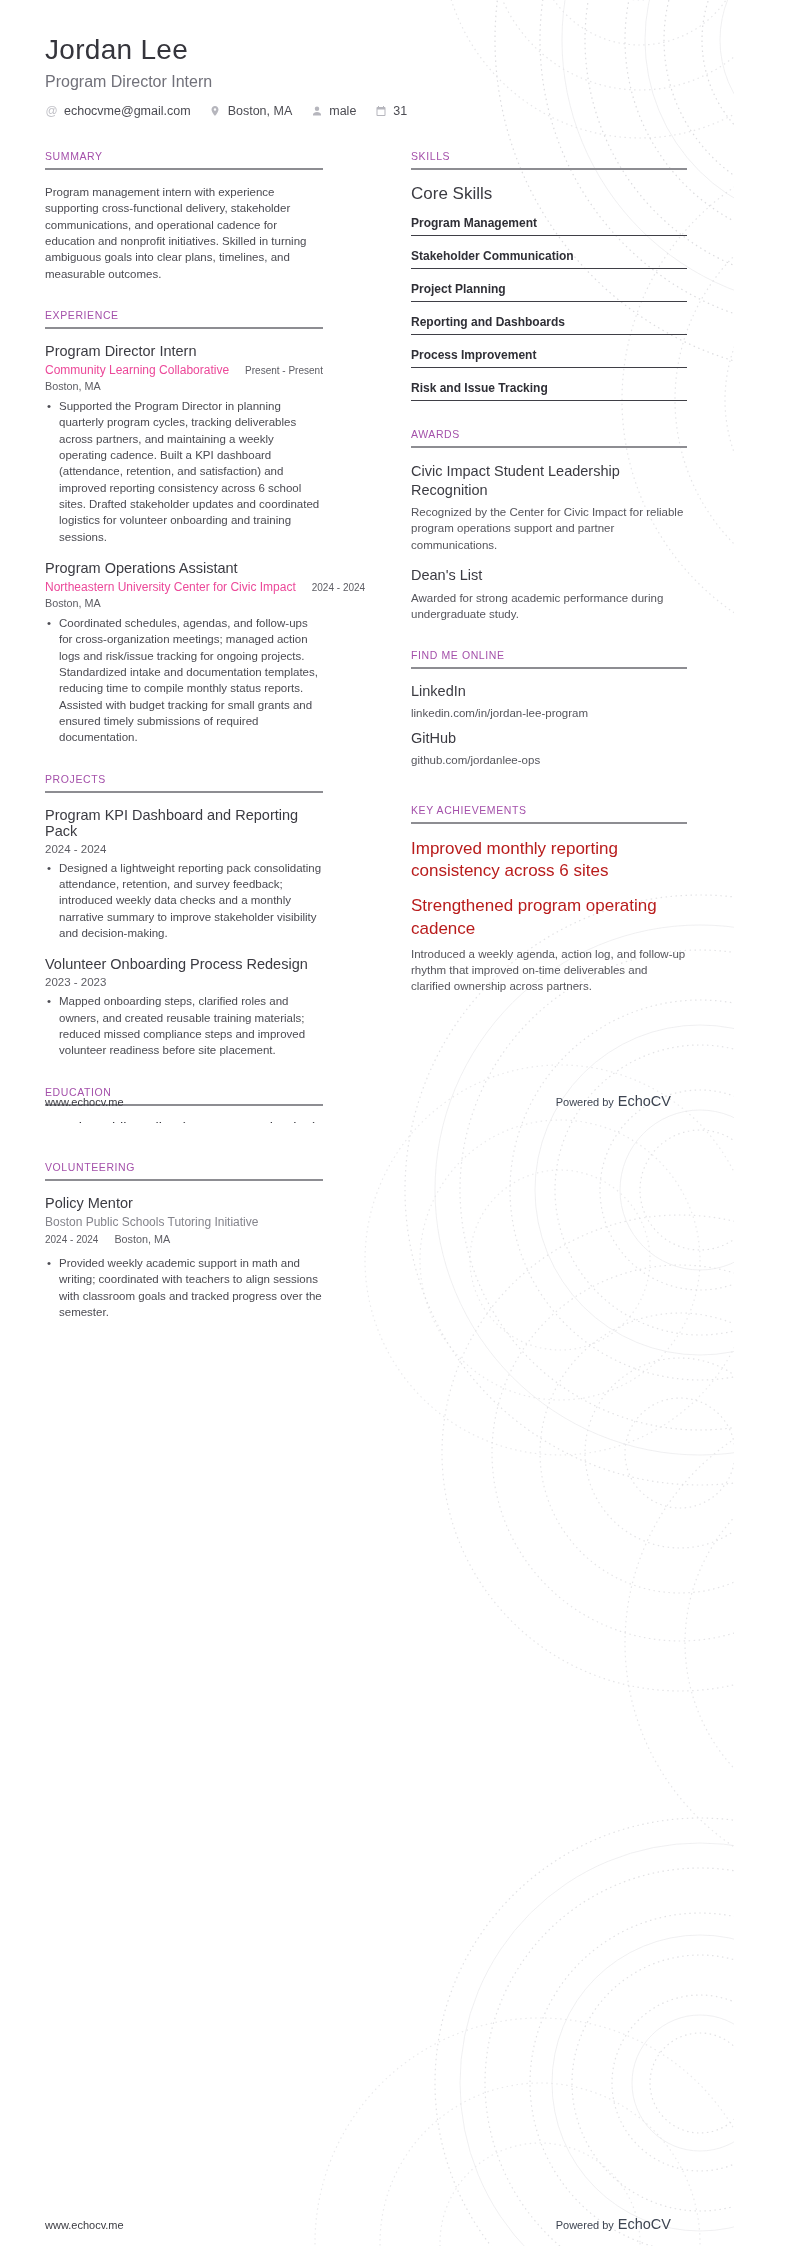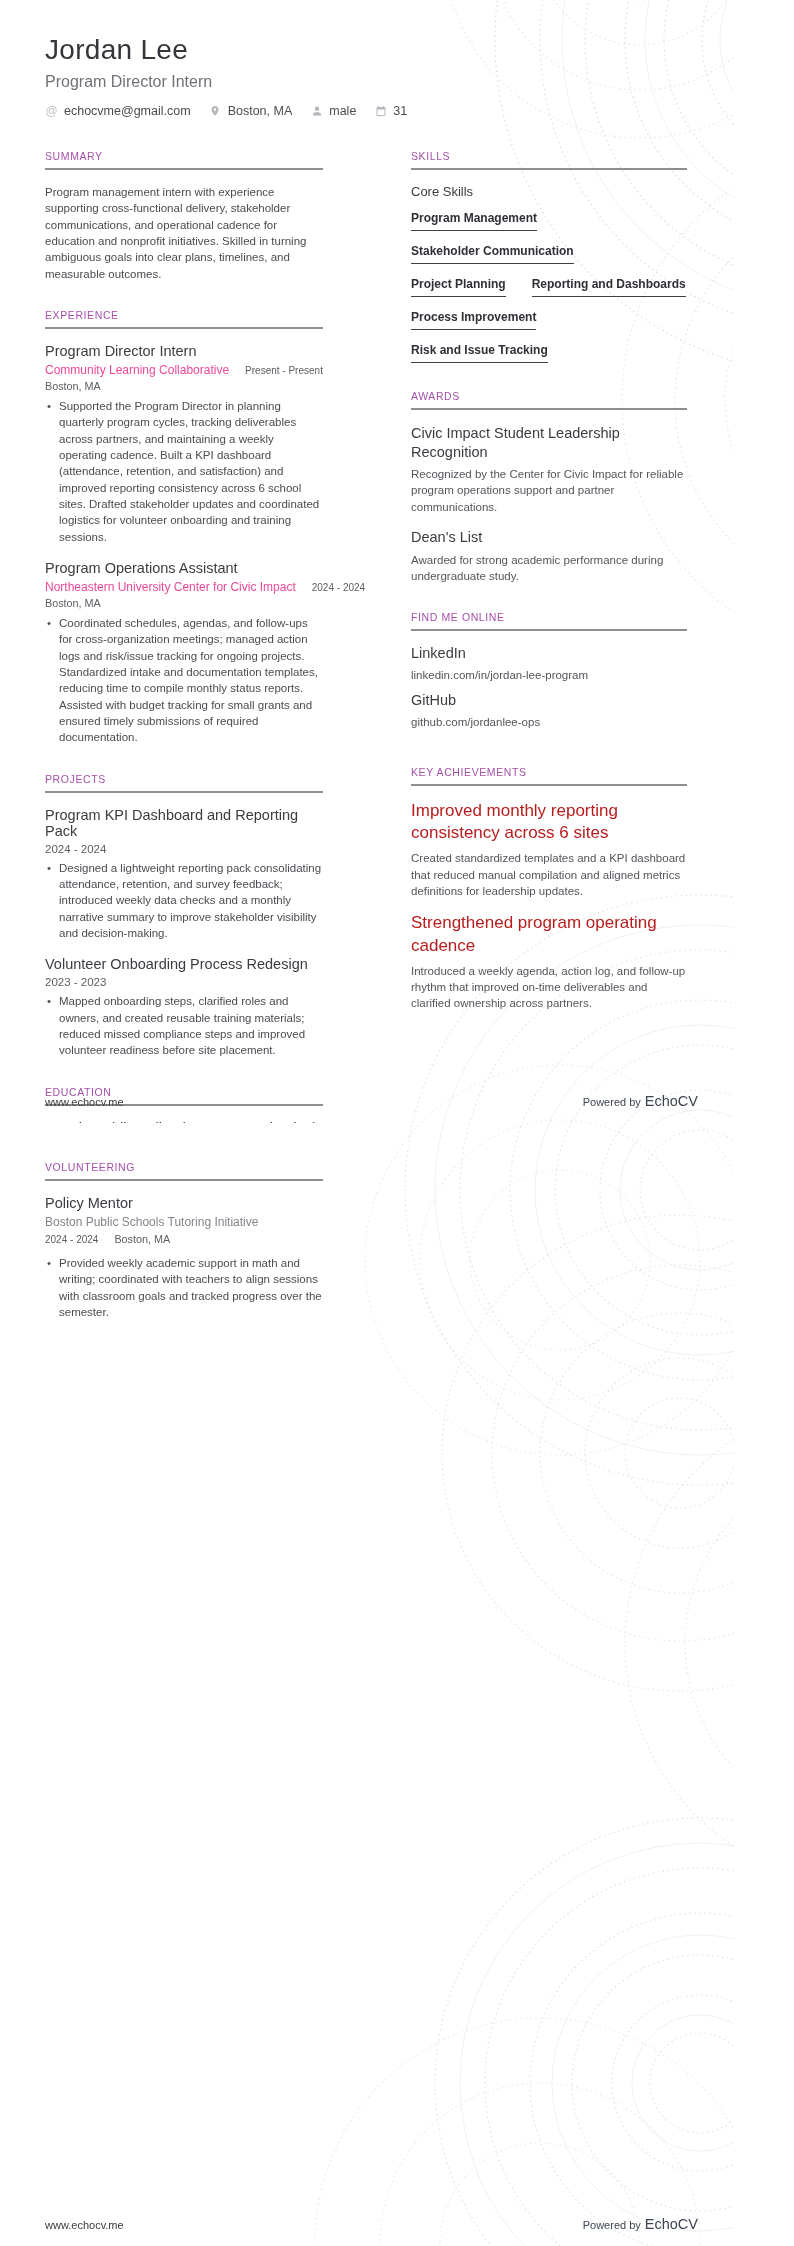--- a/index.html
+++ b/index.html
@@ -47,36 +47,36 @@
   .dates { font-size:10px; color:#5d5d64; }
   .location { font-size:10.8px; color:#5d5d64; }
   .dates-row { display:flex; align-items:baseline; column-gap:16px; margin-bottom:6px; }
   .dates-block { font-size:11.5px; color:#5d5d64; margin-bottom:5px; }
   .bullets { list-style:none; }
   .bullets li { position:relative; padding-left:14px; font-size:11.5px; line-height:1.42; color:#4b4b52; }
   .bullets li::before { content:"•"; position:absolute; left:2px; top:0; color:#4b4b52; }
   .bullets.spaced { margin-top:10px; }
 
   
-  .skills-group-title { font-size:13px; color:#3b3b42; margin-bottom:12px; }
-  .skills-list { display:flex; flex-wrap:wrap; column-gap:26px; row-gap:13px; }
+  .skills-group-title { font-size:17px; color:#3b3b42; margin-bottom:12px; }
+  .skills-list { display:flex; flex-wrap:wrap; column-gap:26px; row-gap:13px;flex-direction:column; }
   .skill-item {
     font-size:12px; font-weight:700; color:#2f2f36;
     border-bottom:1.5px solid #3f3f46; padding-bottom:5px;
   }
   .r-entry { margin-bottom:13px; }
   .r-title { font-size:14.5px; color:#3b3b42; line-height:1.28; margin-bottom:5px; }
   .r-desc { font-size:11.5px; line-height:1.42; color:#55555c; }
   .link-label { font-size:14.5px; color:#3b3b42; margin-bottom:4px; }
   .link-url { font-size:11.5px; color:#55555c; margin-bottom:11px; display:inline-block; text-decoration:none; }
   .ach-title { font-size:17px; color:#b91c1c; line-height:1.3; margin-bottom:6px; }
 
   
   .page-footer {
-    position:absolute; z-index:1; left:45px; right:36px; bottom:14px;
+    position:absolute; z-index:1; left:45px; right:63px; bottom:14px;
     display:flex; justify-content:space-between; align-items:baseline;
   }
   .footer-site { font-size:11px; color:#3a3a40; text-decoration:none; }
   .footer-powered { font-size:11px; color:#3d4451; text-decoration:none; }
   .footer-brand { font-size:14.5px; color:#3d4451; margin-left:4px; }
 </style>
 </head>
 <body>
 
 <div class="page">
@@ -275,21 +275,20 @@
           <div>
             <div class="link-label">GitHub</div>
             <a href="#" class="link-url">github.com/jordanlee-ops</a>
           </div>
         </div>
 
         <div class="section">
           <div class="sec-head">KEY ACHIEVEMENTS</div>
           <div class="r-entry">
             <div class="ach-title">Improved monthly reporting consistency across 6 sites</div>
-            <div class="r-desc">Created standardized templates and a KPI dashboard that reduced manual compilation and aligned metrics definitions for leadership updates.</div>
           </div>
           <div class="r-entry">
             <div class="ach-title">Strengthened program operating cadence</div>
             <div class="r-desc">Introduced a weekly agenda, action log, and follow-up rhythm that improved on-time deliverables and clarified ownership across partners.</div>
           </div>
         </div>
 
       </div>
     </div>
   </div>

